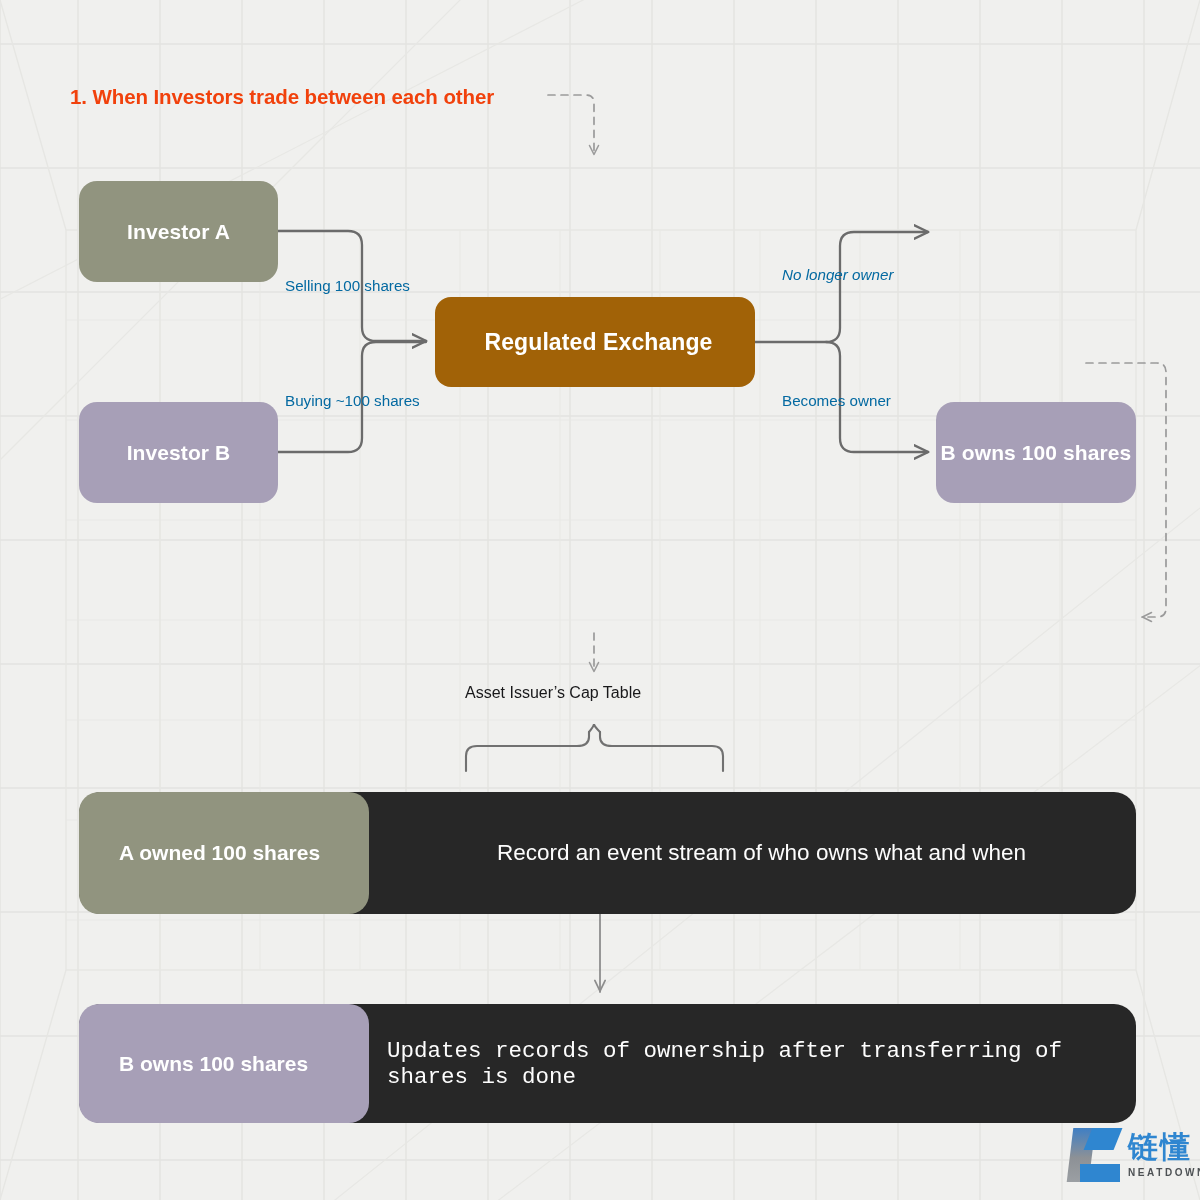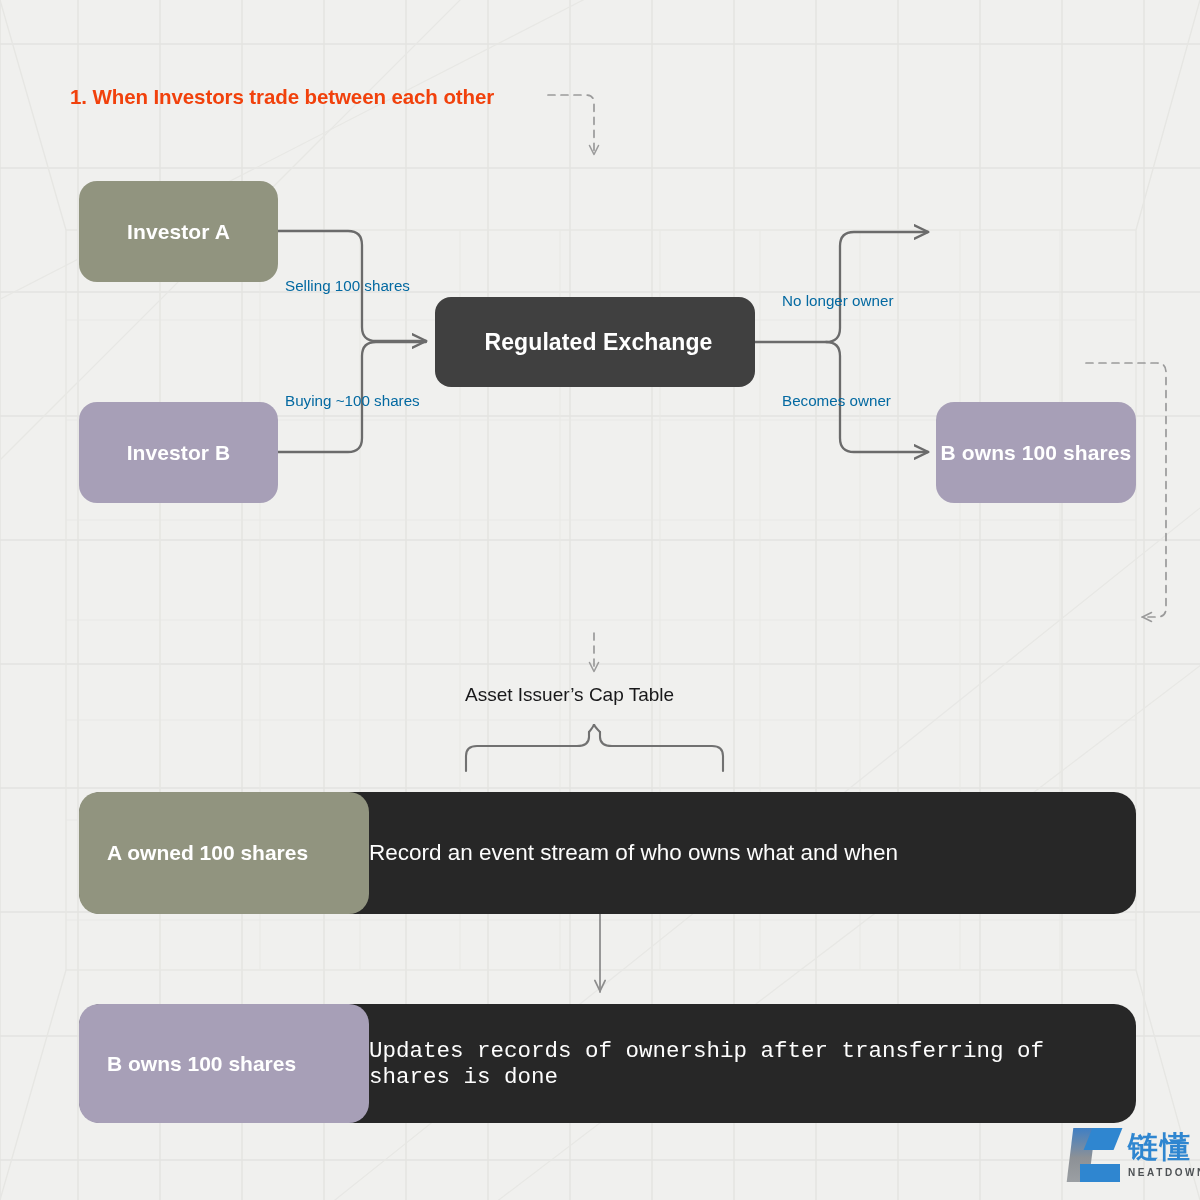--- a/index.html
+++ b/index.html
@@ -23,56 +23,57 @@
     border-radius: 18px;
     display: flex; align-items: center; justify-content: center;
     color: #ffffff;
     font-weight: bold;
     font-size: 21px;
     letter-spacing: 0.1px;
     text-align: center;
   }
   .olive { background: #91947f; }
   .purple { background: #a79fb7; }
-  .orange { background: #404040; padding-left: 7px; }
+  .orange { background: #a16207; padding-left: 7px; }
 
   .step-title {
     position: absolute; z-index: 4;
     color: #f1410c;
     font-weight: bold;
     font-size: 20.5px;
     letter-spacing: -0.1px;
     white-space: nowrap;
   }
   .edge-label {
     position: absolute; z-index: 4;
     color: #0369a1;
     font-size: 15.2px;
     white-space: nowrap;
   }
   .plain-label {
     position: absolute; z-index: 4;
     color: #18181a;
-    font-size: 19px;
+    font-size: 16px;
     white-space: nowrap;
   }
   .bar-dark {
     position: absolute;
     background: #272727;
     border-radius: 22px;
-    display: flex; align-items: center; 
+    display: flex; align-items: center; justify-content: center;
     color: #fdfdfd;
     font-size: 22.5px;
     z-index: 3;
+    padding-left: 18px;
   }
   .bar-chip {
     position: absolute;
     border-radius: 20px;
     display: flex; align-items: center;
-    padding-left: 28px;
+    padding-left: 40px;
     color: #ffffff;
     font-weight: bold;
     font-size: 21px;
     z-index: 4;
   }
 
   
   #logo { position: absolute; z-index: 6; display: flex; align-items: center; }
   #logo .mark { position: relative; width: 54px; height: 58px; margin-right: 6px; }
   #logo .mark .stemL {
@@ -230,21 +231,21 @@
     <span>Regulated Exchange</span>
   </div>
 
 
   <div class="node rbox purple" style="left:936px; top:402px; width:200px; height:101px;">
     <span>B owns 100 shares</span>
   </div>
 
   <div class="edge-label" style="left:285px; top:277px;">Selling 100 shares</div>
   <div class="edge-label" style="left:285px; top:392px;">Buying ~100 shares</div>
-  <div class="edge-label" style="left:782px; top:292px;">No longer owner</div>
+  <div class="edge-label" style="left:782px; top:266px;font-style:italic;">No longer owner</div>
   <div class="edge-label" style="left:782px; top:392px;">Becomes owner</div>
 
   <div class="plain-label" style="left:465px; top:684px;">Asset Issuer’s Cap Table</div>
 
   <div class="bar-dark" style="left:79px; top:792px; width:1057px; height:122px;">
     <span style="margin-left:290px;">Record an event stream of who owns what and when</span>
   </div>
   <div class="bar-chip olive" style="left:79px; top:792px; width:290px; height:122px;">
     <span>A owned 100 shares</span>
   </div>

